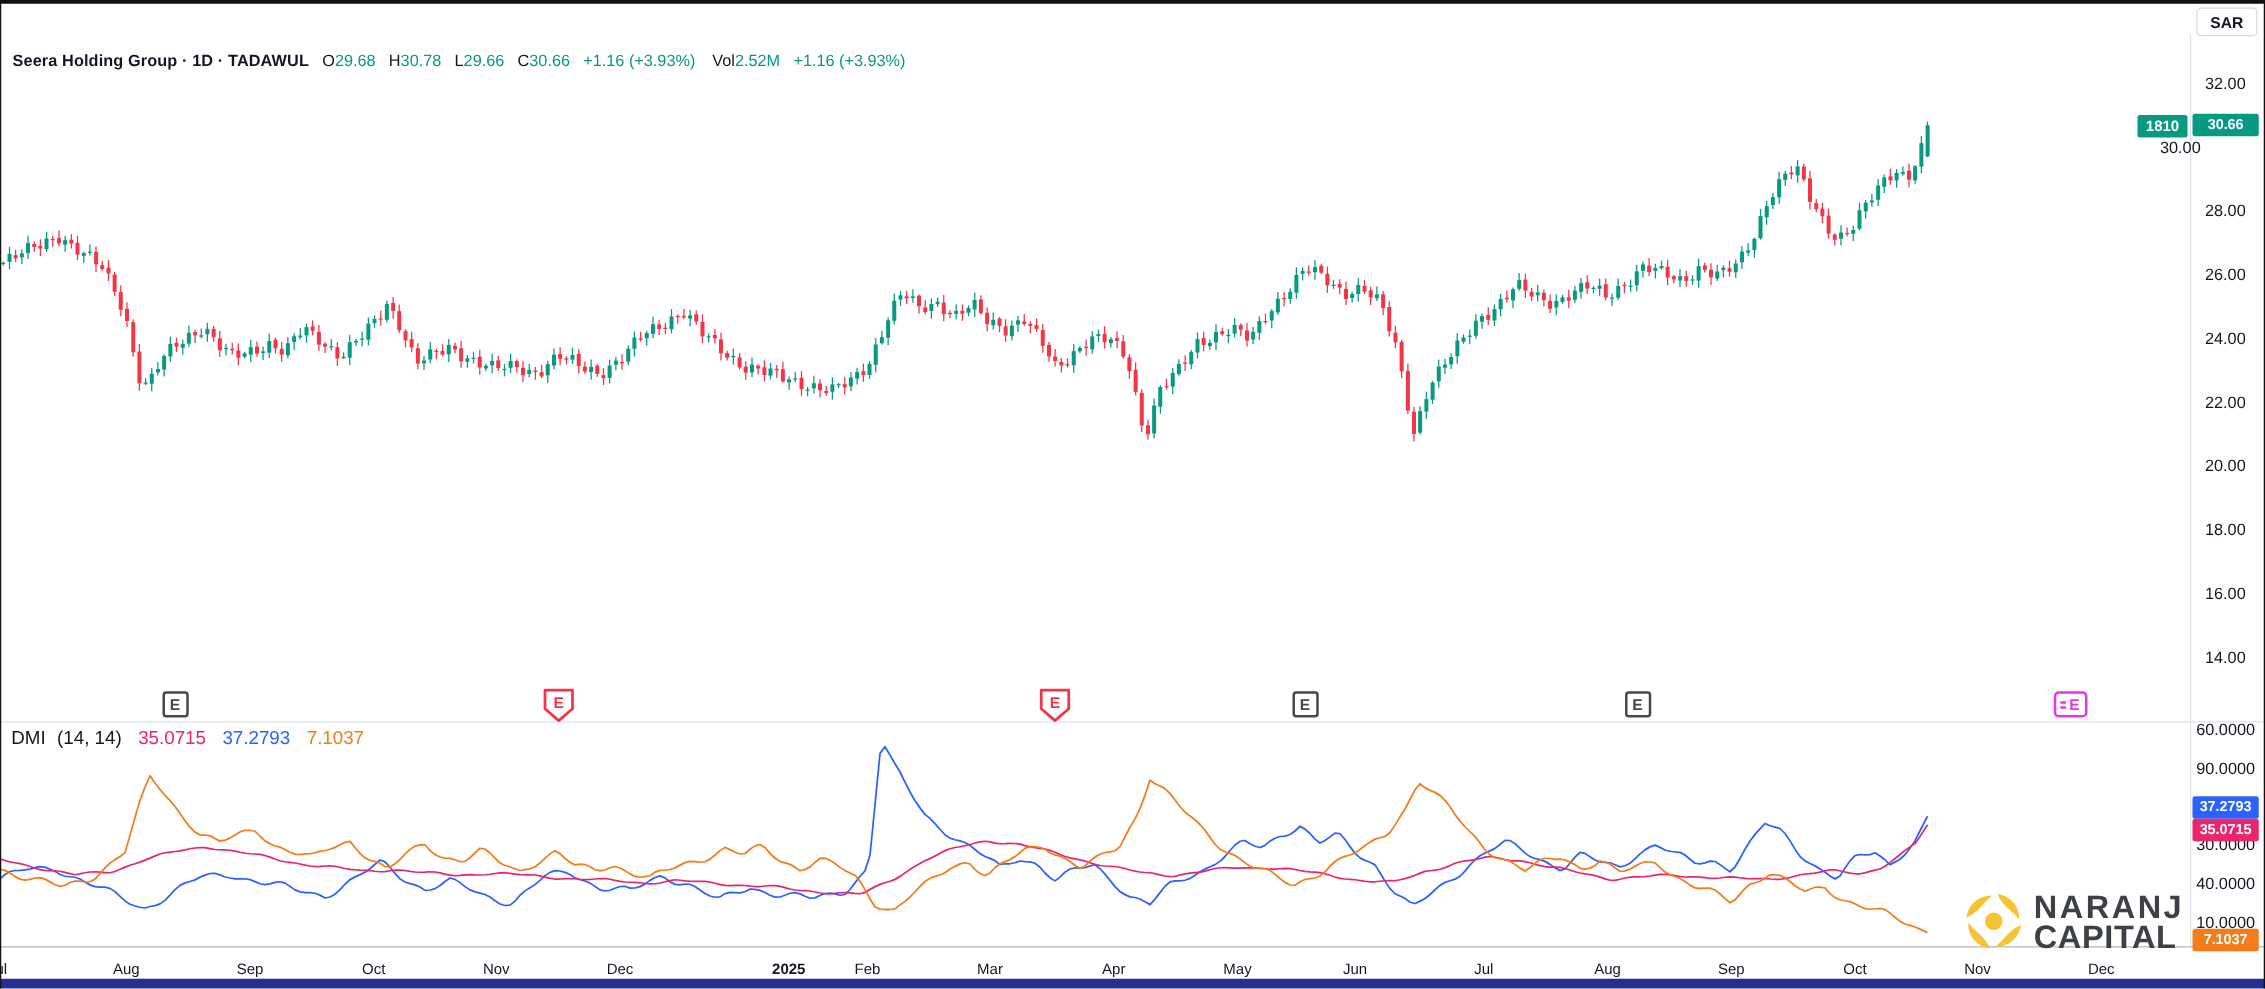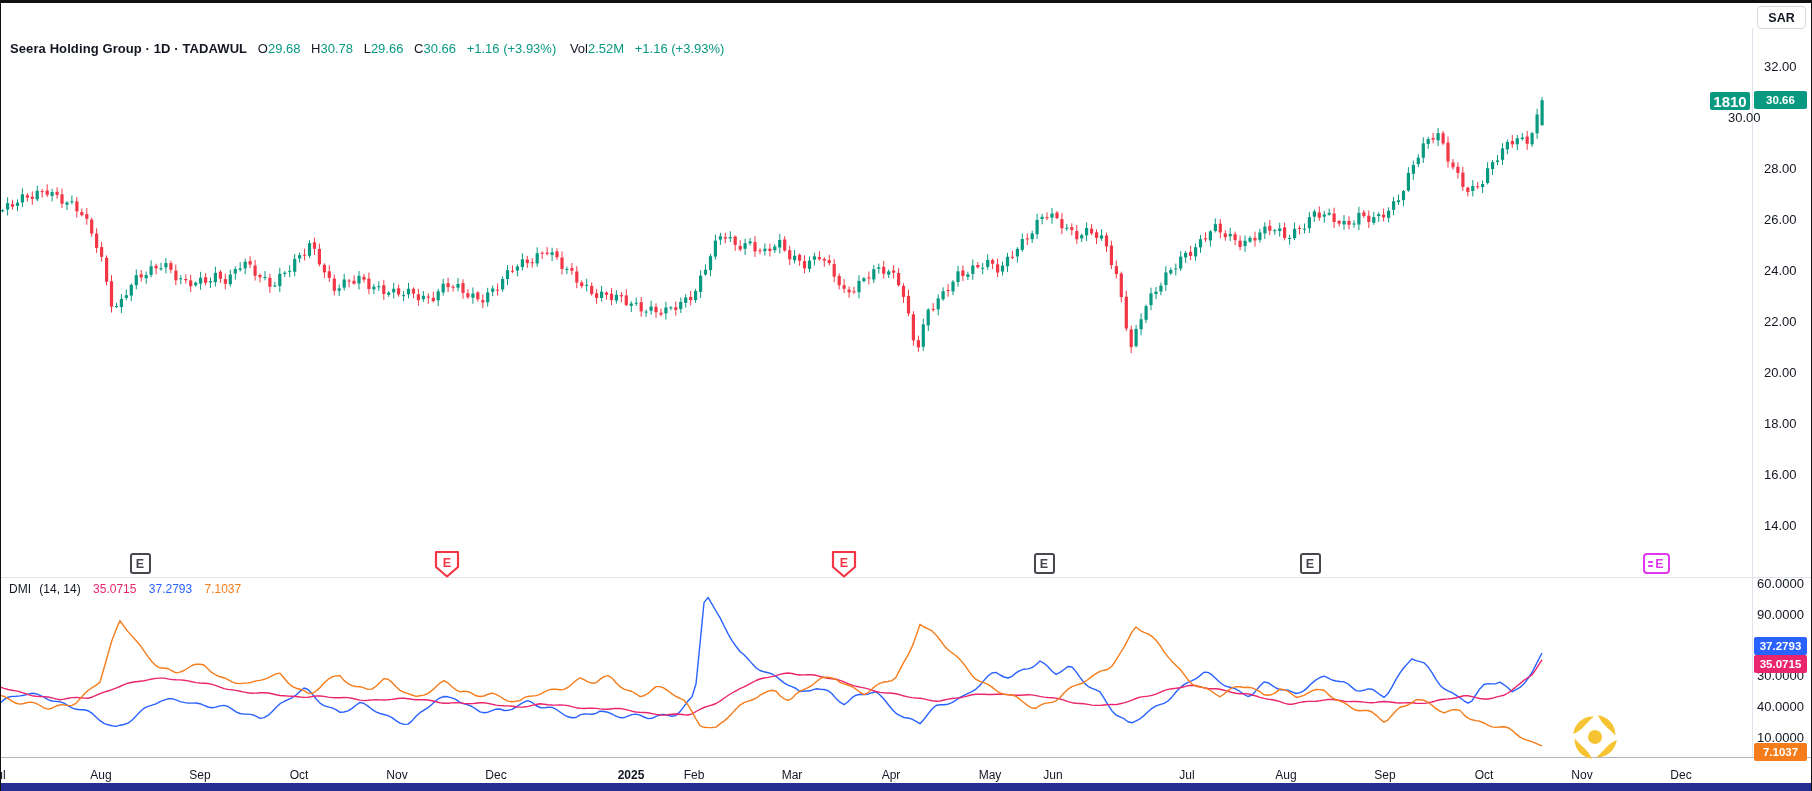--- a/index.html
+++ b/index.html
@@ -24,34 +24,34 @@
   .vsep{position:absolute;left:1752px;top:28px;width:1px;height:729px;background:#e0e3eb;z-index:5;}
   .hsep1{position:absolute;left:0;top:577px;width:1812px;height:1px;background:#e0e3eb;z-index:5;}
   .hsep2{position:absolute;left:0;top:757px;width:1812px;height:1px;background:#b2b5be;z-index:5;}
   .tick{position:absolute;font-size:13px;color:#131722;z-index:6;}
   .axis-box{
     position:absolute;left:1754px;width:53px;height:18px;border-radius:2px;color:#fff;
     font-size:11.5px;font-weight:700;display:flex;align-items:center;justify-content:center;z-index:20;
   }
   .count-box{
     position:absolute;left:1710px;top:92px;width:40px;height:18px;border-radius:2px;color:#fff;
-    font-size:15px;font-weight:700;display:flex;align-items:center;justify-content:center;z-index:20;
+    font-size:12px;font-weight:700;display:flex;align-items:center;justify-content:center;z-index:20;
   }
   .badge{position:absolute;z-index:8;display:flex;align-items:center;justify-content:center;}
   .badge-square{
     width:21px;height:21px;border:2px solid #45474d;border-radius:3px;background:#fff;
     color:#45474d;font-size:12.5px;font-weight:700;box-sizing:border-box;
   }
   .badge-proj{
     width:27px;height:21px;border-radius:4px;background:#fff;box-sizing:border-box;
     font-size:12.5px;font-weight:700;gap:2px;
   }
   .dash-col{display:flex;flex-direction:column;gap:2px;}
   .dash{width:5px;height:2px;border-radius:1px;}
-  .dmi-title{position:absolute;left:9px;top:582px;font-size:12px;white-space:nowrap;z-index:10;}
+  .dmi-title{position:absolute;left:9px;top:582px;font-size:15px;white-space:nowrap;z-index:10;}
   .dmi-title .v{font-weight:500;margin-left:9px;}
   .month{position:absolute;top:768px;transform:translateX(-50%);font-size:12px;color:#131722;z-index:6;}
   .month.bold{font-weight:700;}
   .logo{position:absolute;left:1570px;top:710px;z-index:15;display:flex;align-items:center;}
   .logo-text{margin-left:7px;font-weight:800;color:#3d4045;font-size:26px;line-height:24px;letter-spacing:.5px;}
   .navy{position:absolute;left:0;top:783px;width:1812px;height:8px;background:#262f91;z-index:35;}
 </style>
 </head>
 <body>
 
@@ -783,35 +783,39 @@
       <div class="month" style="left: 101px;">Aug</div>
       <div class="month" style="left: 200px;">Sep</div>
       <div class="month" style="left: 299px;">Oct</div>
       <div class="month" style="left: 397px;">Nov</div>
       <div class="month" style="left: 496px;">Dec</div>
       <div class="month bold" style="left: 595px; margin-left: 36px;">2025</div>
       <div class="month" style="left: 694px;">Feb</div>
       <div class="month" style="left: 792px;">Mar</div>
       <div class="month" style="left: 891px;">Apr</div>
       <div class="month" style="left: 990px;">May</div>
-      <div class="month" style="left: 1053px;">Jun</div>
+      <div class="month" style="left: 1084px;">Jun</div>
       <div class="month" style="left: 1187px;">Jul</div>
       <div class="month" style="left: 1286px;">Aug</div>
       <div class="month" style="left: 1385px;">Sep</div>
       <div class="month" style="left: 1484px;">Oct</div>
       <div class="month" style="left: 1582px;">Nov</div>
       <div class="month" style="left: 1681px;">Dec</div>
     </div>
 
   <div class="logo" style="top: 712px;">
     <svg width="50" height="50" viewBox="0 0 100 100">
       <g fill="#f6c332">
         <path d="M50 6 C70 6 88 20 90 42 C76 28 60 24 50 6 Z" transform="rotate(8 50 50)"></path>
         <path d="M50 6 C70 6 88 20 90 42 C76 28 60 24 50 6 Z" transform="rotate(98 50 50)"></path>
         <path d="M50 6 C70 6 88 20 90 42 C76 28 60 24 50 6 Z" transform="rotate(188 50 50)"></path>
         <path d="M50 6 C70 6 88 20 90 42 C76 28 60 24 50 6 Z" transform="rotate(278 50 50)"></path>
         <circle cx="50" cy="50" r="14"></circle>
       </g>
     </svg>
+    <div class="logo-text">
+      <div style="letter-spacing:2px">NARANJ</div>
+      <div>CAPITAL</div>
+    </div>
   </div>
 
   <div class="navy"></div>
 </div>
 
 </body></html>

